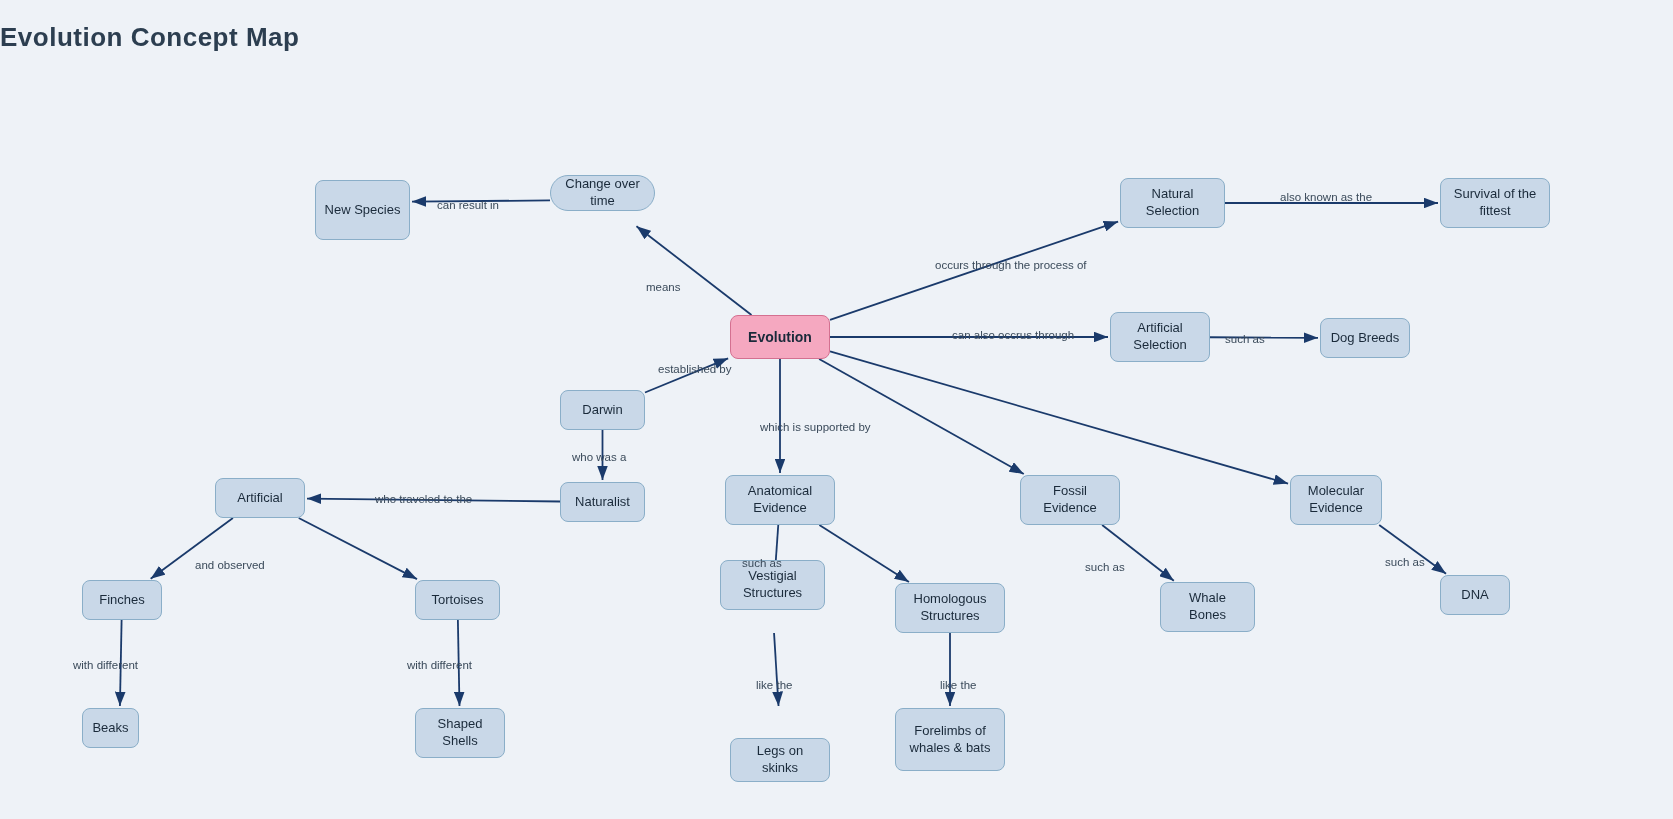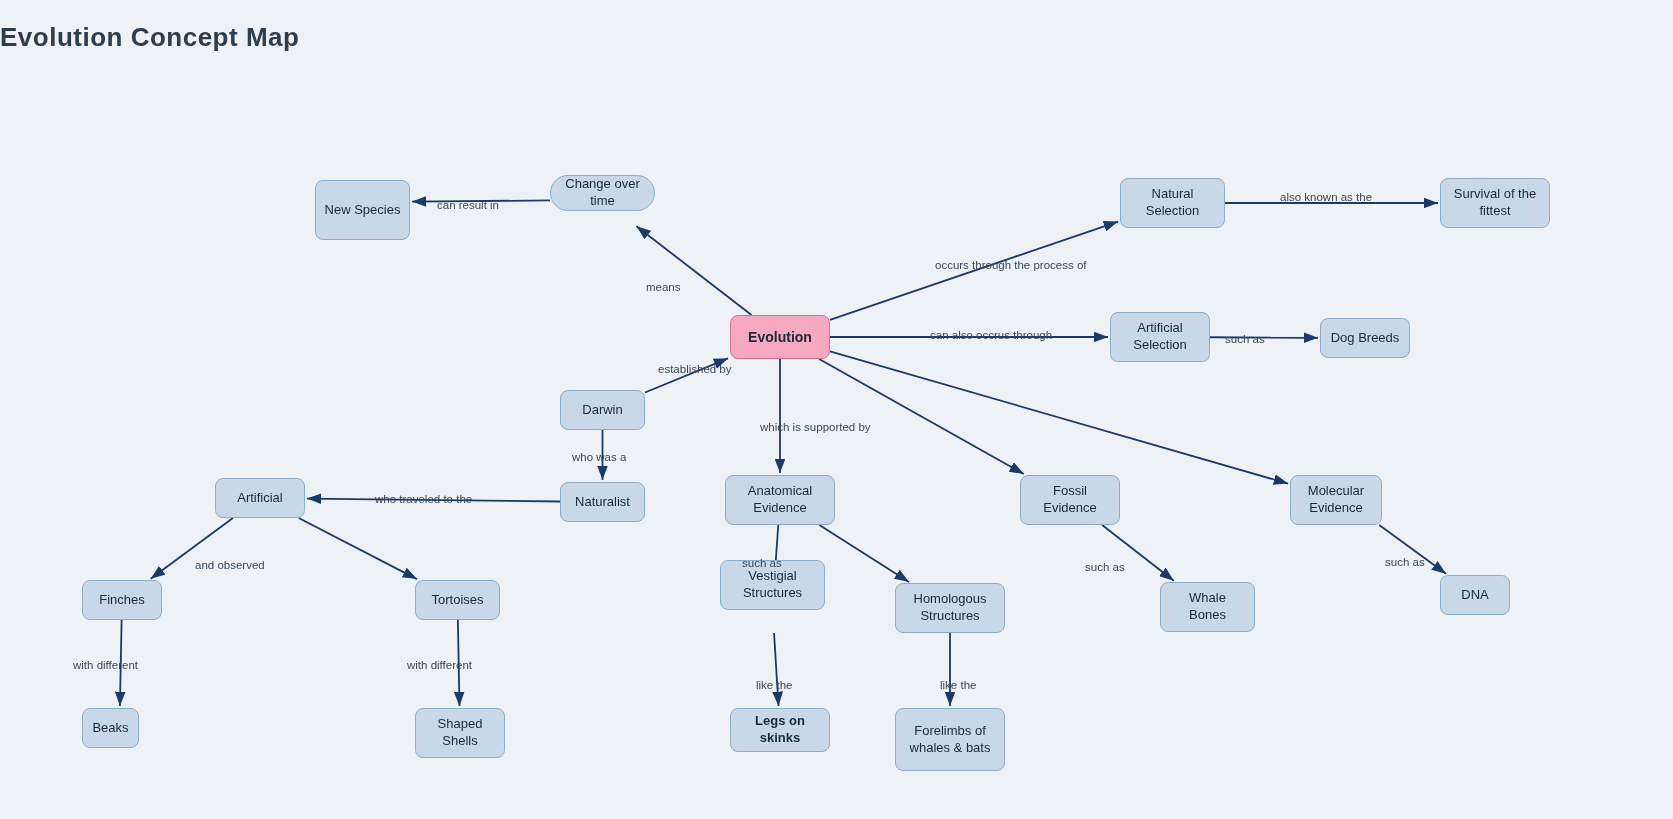--- a/index.html
+++ b/index.html
@@ -115,31 +115,31 @@
         <div class="node" style="left: 415px; top: 520px; width: 85px; height: 40px;">Tortoises</div>
         <div class="node" style="left: 82px; top: 648px; width: 57px; height: 40px;">Beaks</div>
         <div class="node" style="left: 415px; top: 648px; width: 90px; height: 50px;">Shaped Shells</div>
         <div class="node" style="left: 725px; top: 415px; width: 110px; height: 50px;">Anatomical Evidence</div>
         <div class="node" style="left: 1020px; top: 415px; width: 100px; height: 50px;">Fossil Evidence</div>
         <div class="node" style="left: 1290px; top: 415px; width: 92px; height: 50px;">Molecular Evidence</div>
         <div class="node" style="left: 720px; top: 500px; width: 105px; height: 50px;">Vestigial Structures</div>
         <div class="node" style="left: 895px; top: 523px; width: 110px; height: 50px;">Homologous Structures</div>
         <div class="node" style="left: 1160px; top: 522px; width: 95px; height: 50px;">Whale Bones</div>
         <div class="node" style="left: 1440px; top: 515px; width: 70px; height: 40px;">DNA</div>
-        <div class="node" style="left: 730px; top: 648px; width: 100px; height: 44px; font-weight: bold;">Legs on skinks</div>
+        <div class="node" style="left: 730px; top: 678px; width: 100px; height: 44px;">Legs on skinks</div>
         <div class="node" style="left: 895px; top: 648px; width: 110px; height: 63px;">Forelimbs of whales &amp; bats</div>
       </div>
     <div id="labels-container">
         <div class="edge-label" style="left: 630px; top: 220px; margin-left: 16px;">means</div>
         <div class="edge-label" style="left: 437px; top: 138px;">can result in</div>
         <div class="edge-label" style="left: 935px; top: 198px;">occurs through
 the process of</div>
         <div class="edge-label" style="left: 1280px; top: 130px;">also known
 as the</div>
-        <div class="edge-label" style="left: 930px; top: 268px; text-align: right;">can also
+        <div class="edge-label" style="left: 952px; top: 268px; text-align: right;">can also
 occrus through</div>
         <div class="edge-label" style="left: 1225px; top: 272px;">such as</div>
         <div class="edge-label" style="left: 658px; top: 302px;">established by</div>
         <div class="edge-label" style="left: 572px; top: 390px;">who was a</div>
         <div class="edge-label" style="left: 375px; top: 432px;">who traveled
 to the</div>
         <div class="edge-label" style="left: 195px; top: 498px;">and observed</div>
         <div class="edge-label" style="left: 73px; top: 598px;">with different</div>
         <div class="edge-label" style="left: 407px; top: 598px;">with different</div>
         <div class="edge-label" style="left: 760px; top: 360px;">which is supported by</div>

